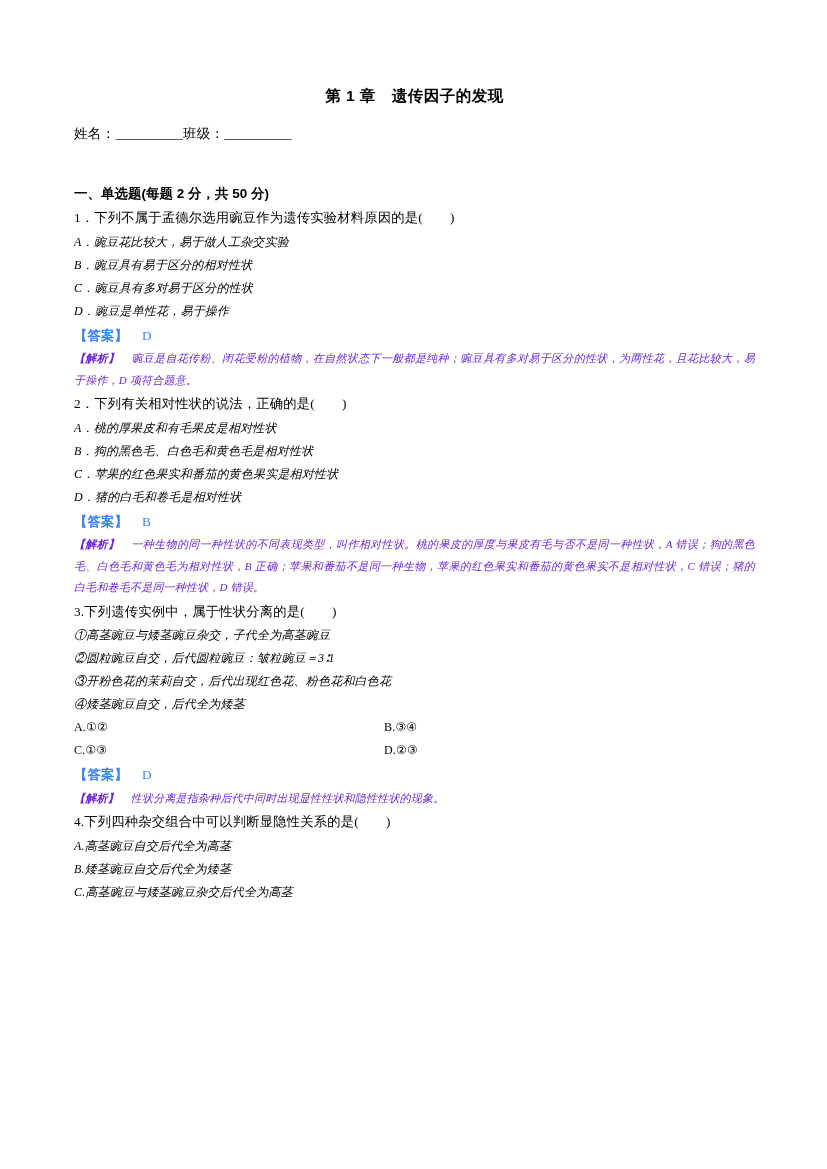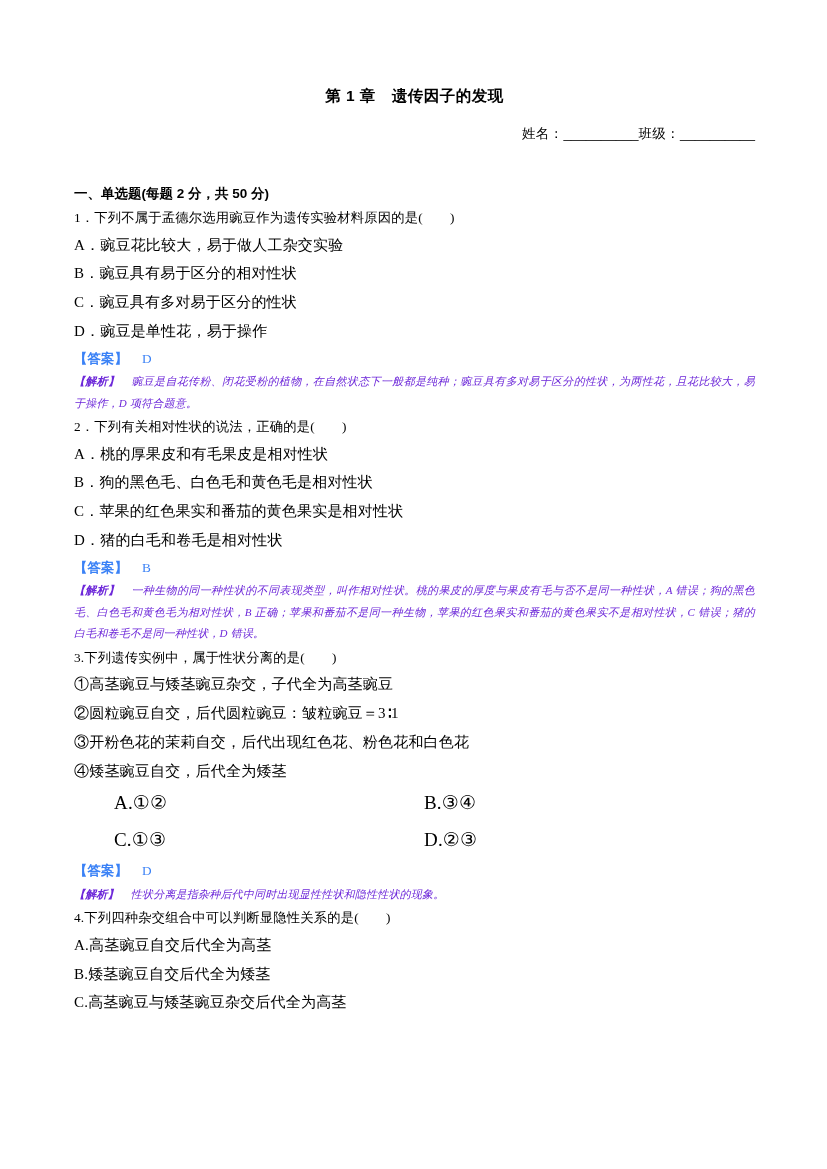--- a/index.html
+++ b/index.html
@@ -22,45 +22,46 @@
   }
   .doc-title {
     text-align: center;
     font-family: "Liberation Sans", sans-serif;
     font-weight: bold;
     font-size: 15.5px;
     letter-spacing: 0.5px;
     margin: 8px 0 0 0;
   }
   .name-line {
-    text-align: right;
-    font-family: Liberation Sans, sans-serif;
+    text-align: left;
+    font-family: Liberation Serif, serif;
     font-size: 13.5px;
     margin-top: 18px;
     letter-spacing: 0.3px;
   }
   .name-line .blank {
     letter-spacing: 0px;
   }
   .section-head {
     font-family: "Liberation Sans", sans-serif;
     font-weight: bold;
     font-size: 13.5px;
     margin-top: 42px;
     margin-bottom: 2px;
   }
   .q {
     font-size: 13.3px;
     line-height: 1.92;
     letter-spacing: 0.2px;
   }
   .opt {
-    font-size: 15px;
+    font-size: 12px;
     line-height: 1.92;
     letter-spacing: 0.2px;
+    font-style: italic;
   }
   .ans {
     color: #3b82f6;
     font-size: 13.3px;
     line-height: 1.92;
     letter-spacing: 0.2px;
   }
   .ans .tag {
     font-weight: bold;
   }
@@ -76,24 +77,23 @@
     font-style: italic;
   }
   .exp .tag {
     font-weight: bold;
   }
   .exp .body {
     margin-left: 12px;
   }
   .two-col {
     display: flex;
-    font-size: 19px;
+    font-size: 12px;
     line-height: 1.92;
     letter-spacing: 0.2px;
-    margin-left: 40px;
   }
   .two-col > span:first-child {
     width: 310px;
     flex: 0 0 310px;
   }
 </style>
 </head>
 <body>
 
 <div class="page">

